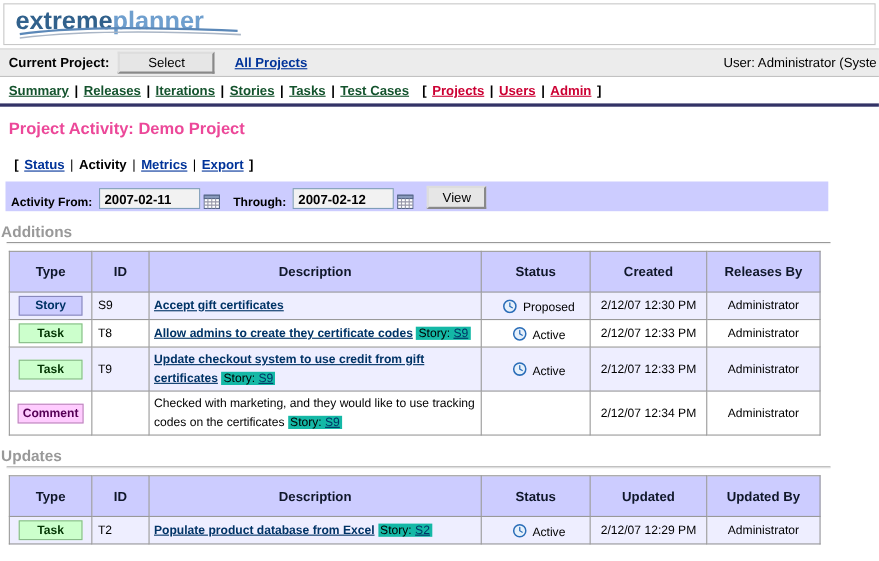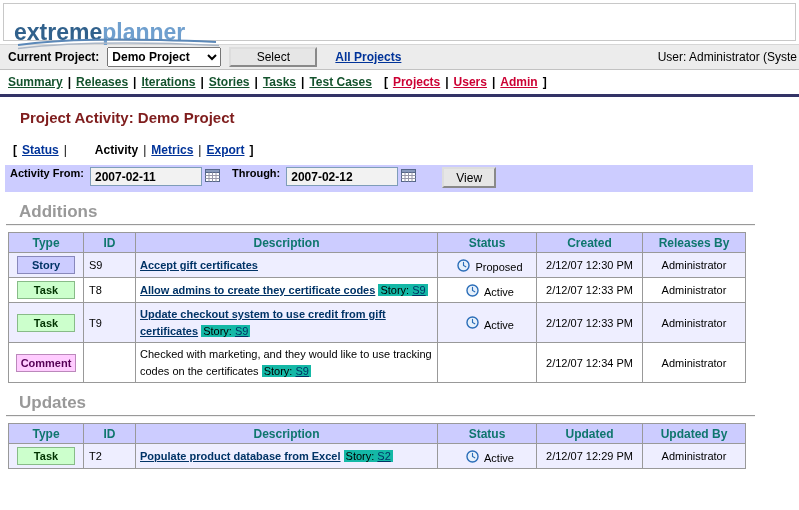--- a/index.html
+++ b/index.html
@@ -2,21 +2,21 @@
 <html><head>
 <meta charset="utf-8">
 <style>
   * { box-sizing: border-box; }
   html, body { margin:0; padding:0; }
   body {
     width:799px; height:510px; overflow:hidden; background:#fff;
     font-family:"Liberation Sans", sans-serif; font-size:12px; color:#000;
   }
   
-  .header { margin:3px 3px 0 3px; border:1px solid #c8c8c8; height:38px; padding:17px 0 0 10px; }
+  .header { margin:3px 3px 0 3px; border:1px solid #c8c8c8; height:38px; padding:3px 0 0 10px; }
   .logo { position:relative; display:inline-block; line-height:1; }
   .logo-extreme { font-size:23px; font-weight:bold; color:#31618c; }
   .logo-planner { font-size:23px; font-weight:bold; color:#6f9fce; }
   .logo-swoosh { position:absolute; left:2px; bottom:-6px; }
   
   .project-bar { margin-top:3px; height:26px; background:#ececec; border-top:1px solid #d6d6d6;
     border-bottom:1px solid #c2c2c2; display:flex; align-items:center; padding:0 2px 0 8px; gap:8px; }
   .pb-label { font-weight:bold; }
   .project-select { font-weight:bold; font-size:12px; width:114px; height:20px; font-family:inherit; }
   .btn { background:#e6e6e6; border:2px outset #ddd; font-family:inherit; font-size:12px; cursor:pointer; }
@@ -25,44 +25,44 @@
   .user-info { margin-left:auto; font-size:12px; white-space:nowrap; }
   
   .main-nav { padding:5px 0 5px 8px; border-bottom:3px solid #333366; white-space:nowrap; }
   .nav-link { color:#14532d; font-weight:bold; text-decoration:underline; }
   .nav-link.admin { color:#cc0033; }
   .sep { color:#000; margin:0 5px; }
   .main-nav .sep { font-weight:bold; }
   .bracket { font-weight:bold; }
   .bracket-open { margin-left:12px; }
   
-  .title { color:#7f1d1d; font-weight:bold; font-size:15px; margin:12px 0 0 20px; }
+  .title { color:#ec4899; font-weight:bold; font-size:15px; margin:12px 0 0 8px; }
   .subnav { margin:17px 0 8px 8px; }
   .subnav-link { color:#003399; font-weight:bold; text-decoration:underline; }
-  .subnav-active { color:#000; font-weight:bold;margin-left:23px; }
+  .subnav-active { color:#000; font-weight:bold; }
   
   .filter { margin:4px 0 0 5px; width:748px; }
-  .filter-row { background:#ccccff; display:flex; align-items:flex-start; margin-bottom:3px; padding:2px 5px; }
+  .filter-row { background:#ccccff; display:flex; align-items:flex-end; margin-bottom:3px; padding:2px 5px; }
   .filter-row1 { height:27px; }
   .filter-row2 { height:22px; }
   .flabel { font-weight:bold; font-size:11px; margin-right:6px; }
-  .date-input { width:112px; height:19px; font-weight:bold; font-size:12px; font-family:inherit;
+  .date-input { width:92px; height:19px; font-weight:bold; font-size:12px; font-family:inherit;
     border:1px solid #7f9db9; background:#f2f2f2; padding:1px 4px; }
   .cal { margin:0 12px 0 3px; display:inline-flex; cursor:pointer; }
-  .view-btn { margin-left:14px; width:54px; height:21px; }
+  .view-btn { width:54px; height:21px; }
   .chk-label { display:inline-flex; align-items:center; margin-right:12px; cursor:pointer; }
   .chk-label input { margin:0 4px 0 0; }
   .chk-text { font-size:11px; }
   
-  .section-title { color:#999; font-size:17px; font-weight:bold; margin:10px 0 2px 19px; }
+  .section-title { color:#999; font-size:14px; font-weight:bold; margin:10px 0 2px 1px; }
   .rule { border:none; border-top:1px solid #999; border-bottom:1px solid #f0f0f0; height:2px; margin:0 44px 6px 6px; }
   
   .grid { border-collapse:collapse; margin:4px 0 0 8px; table-layout:fixed; width:737px; }
   .grid th, .grid td { border:1px solid #999; }
-  .gh { background:#ccccff; color:#0f766e; font-size:12px; font-weight:bold; height:20px; text-align:center; padding:2px; }
+  .gh { background:#ccccff; color:#0f172a; font-size:12px; font-weight:bold; height:37px; text-align:center; padding:2px; }
   .cell { font-size:11px; padding:3px 4px; vertical-align:middle; height:24px; }
   .row-odd { background:#eeeeff; }
   .row-even { background:#ffffff; }
   .c-type { text-align:center; }
   .c-id { text-align:left; padding-left:5px; }
   .c-desc { text-align:left; line-height:1.5; }
   .c-status { text-align:center; padding-left:10px; }
   .c-date { text-align:center; }
   .c-by { text-align:center; }
   .badge { display:inline-block; min-width:58px; padding:2px 4px; font-size:11px; font-weight:bold;
@@ -87,23 +87,20 @@
     <span class="logo-extreme">extreme</span><span class="logo-planner">planner</span>
     <svg class="logo-swoosh" width="205" height="12" viewBox="0 0 205 12">
       <path d="M2 7 C 45 1, 100 0, 200 4" fill="none" stroke="#5b88b8" stroke-width="2"></path>
       <path d="M2 10.5 C 55 4, 120 3.5, 203 7.5" fill="none" stroke="#aab6c6" stroke-width="1.5"></path>
     </svg>
   </div>
 </div>
 
 <div class="project-bar">
   <span class="pb-label">Current Project:</span>
-  <select class="project-select">
-    <option>Demo Project</option>
-  </select>
   <button class="btn select-btn">Select</button>
   <a href="#" class="all-projects">All Projects</a>
   <span class="user-info">User: Administrator (Syste</span>
 </div>
 
 <div class="main-nav"><a class="nav-link" href="#">Summary</a><span class="sep">|</span><a class="nav-link" href="#">Releases</a><span class="sep">|</span><a class="nav-link" href="#">Iterations</a><span class="sep">|</span><a class="nav-link" href="#">Stories</a><span class="sep">|</span><a class="nav-link" href="#">Tasks</a><span class="sep">|</span><a class="nav-link" href="#">Test Cases</a><span class="sep bracket bracket-open">[</span><a class="nav-link admin" href="#">Projects</a><span class="sep">|</span><a class="nav-link admin" href="#">Users</a><span class="sep">|</span><a class="nav-link admin" href="#">Admin</a><span class="sep bracket">]</span></div>
 
 <div class="title">Project Activity: Demo Project</div>
 
 <div class="subnav"><span class="sep bracket">[</span><a class="subnav-link" href="#">Status</a><span class="sep">|</span><span class="subnav-active">Activity</span><span class="sep">|</span><a class="subnav-link" href="#">Metrics</a><span class="sep">|</span><a class="subnav-link" href="#">Export</a><span class="sep bracket">]</span></div>

